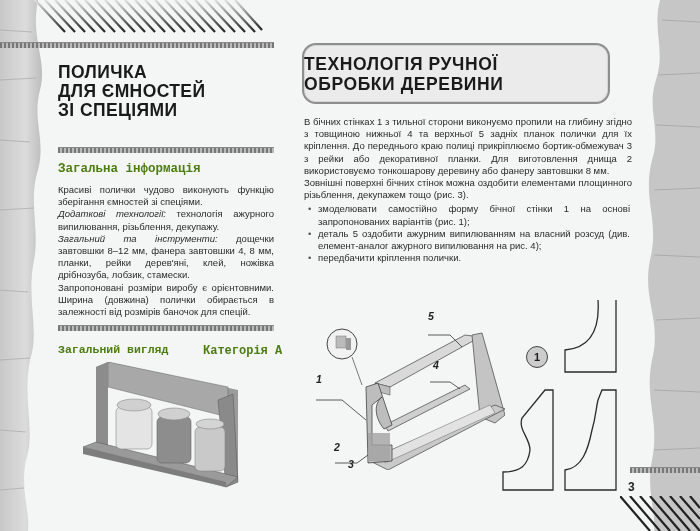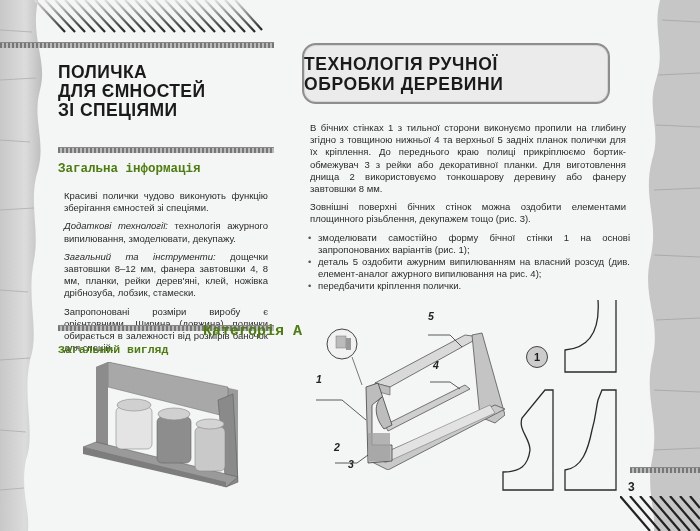--- a/index.html
+++ b/index.html
@@ -7,21 +7,21 @@
   .abs{position:absolute;}
   
   .wood-left{left:0;top:0;width:50px;height:531px;}
   .wood-right{right:0;top:0;width:58px;height:531px;}
   .hatch{position:absolute;}
   .saw{position:absolute;height:5px;background:repeating-linear-gradient(90deg,#777 0 2px,#bbb 2px 4px);border-top:1px solid #888;}
   .title-left{left:58px;top:63px;font-size:17.5px;font-weight:bold;line-height:19px;letter-spacing:0.4px;color:#1a1a1a;}
   .title-left div{white-space:nowrap;}
   .section-head{font-size:12.5px;font-weight:bold;color:#4d7c0f;font-family:Liberation Mono, monospace;}
   .body-text{font-size:9.5px;line-height:12.2px;color:#2a2a2a;text-align:justify;}
-  .body-text p{margin:6px;}
+  .body-text p{margin:0;}
   .body-text i{font-style:italic;}
   .pill{left:302px;top:43px;width:304px;height:57px;border:2.5px solid #8e8e8e;border-radius:14px;background:#ebebeb;display:flex;flex-direction:column;align-items:flex-start;justify-content:center;box-shadow:inset 0 0 0 1px #d5d5d5;}
   .pill div{font-size:17.5px;font-weight:bold;line-height:20px;letter-spacing:0.6px;color:#1a1a1a;}
   ul.tasks{margin:2px;padding:0;list-style:none;}
   ul.tasks li{position:relative;padding-left:12px;}
   ul.tasks li::before{content:"•";position:absolute;left:2px;top:0;color:#555;}
   .lbl{font-size:10.5px;font-weight:bold;font-style:italic;color:#222;}
   .circle-num{width:20px;height:20px;border-radius:50%;border:1.5px solid #444;background:#ccc;font-size:11px;font-weight:bold;display:flex;align-items:center;justify-content:center;}
   .page-num{font-size:12px;font-weight:bold;color:#222;}
 </style>
@@ -86,29 +86,29 @@
   <div>ПОЛИЧКА</div>
   <div>ДЛЯ ЄМНОСТЕЙ</div>
   <div>ЗІ СПЕЦІЯМИ</div>
 </div>
 
 <div class="saw" style="left:58px;top:147px;width:216px;"></div>
 
 <div class="abs section-head" style="left:58px;top:162px;">Загальна інформація</div>
 <div class="abs body-text" style="left:58px;top:184px;width:216px;">
   <p>Красиві полички чудово виконують функцію зберігання ємностей зі спеціями.</p>
-  <p><i>Додаткові технології:</i><span> технологія ажурного випилювання, змоделювати, декупажу.</span></p>
+  <p><i>Додаткові технології:</i><span> технологія ажурного випилювання, різьблення, декупажу.</span></p>
   <p><i>Загальний та інструменти:</i><span> дощечки завтовшки 8–12 мм, фанера завтовшки 4, 8 мм, планки, рейки дерев'яні, клей, ножівка дрібнозуба, лобзик, стамески.</span></p>
   <p>Запропоновані розміри виробу є орієнтовними. Ширина (довжина) полички обирається в залежності від розмірів баночок для спецій.</p>
 </div>
 
 <div class="saw" style="left:58px;top:325px;width:216px;"></div>
 
 <div class="abs section-head" style="left:58px;top:343px;font-size:11.5px;">Загальний вигляд</div>
-<div class="abs section-head" style="left:203px;top:323px;font-size:15px;">Категорія А</div>
+<div class="abs section-head" style="left:203px;top:344px;font-size:12px;">Категорія А</div>
 
 <svg class="abs" style="left:78px;top:362px;width:165px;height:130px;" viewBox="0 0 165 130">
   <polygon points="18,5 30,0 160,28 160,120 148,125 148,38" fill="#9b9b9b"></polygon>
   <polygon points="30,0 150,25 150,55 30,25" fill="#a8a8a8" stroke="#666" stroke-width="0.5"></polygon>
   <polygon points="18,5 30,0 30,85 18,90" fill="#8c8c8c"></polygon>
   <polygon points="140,38 155,32 160,120 148,125" fill="#8a8a8a" stroke="#555" stroke-width="0.5"></polygon>
   <polygon points="5,85 18,80 160,115 148,125" fill="#9a9a9a" stroke="#555" stroke-width="0.5"></polygon>
   <polygon points="5,85 148,120 148,125 5,92" fill="#7d7d7d"></polygon>
 
   <rect x="38" y="45" width="36" height="42" rx="5" fill="#e4e4e4" stroke="#888" stroke-width="0.6"></rect>

